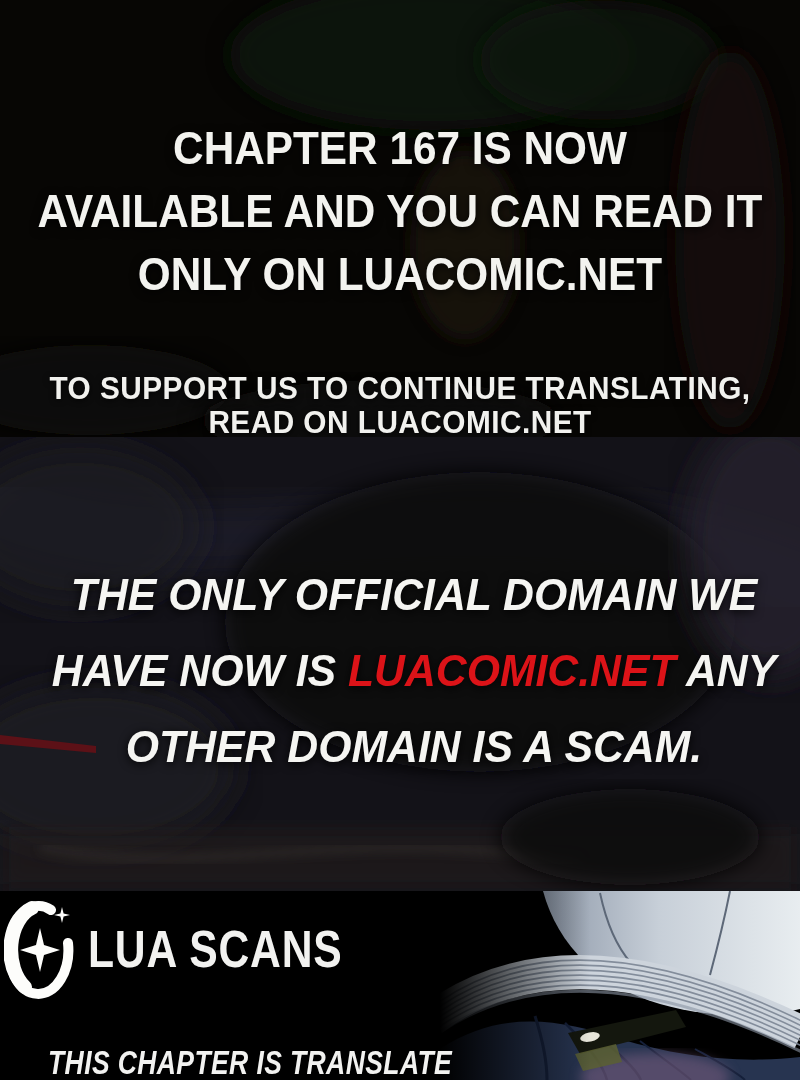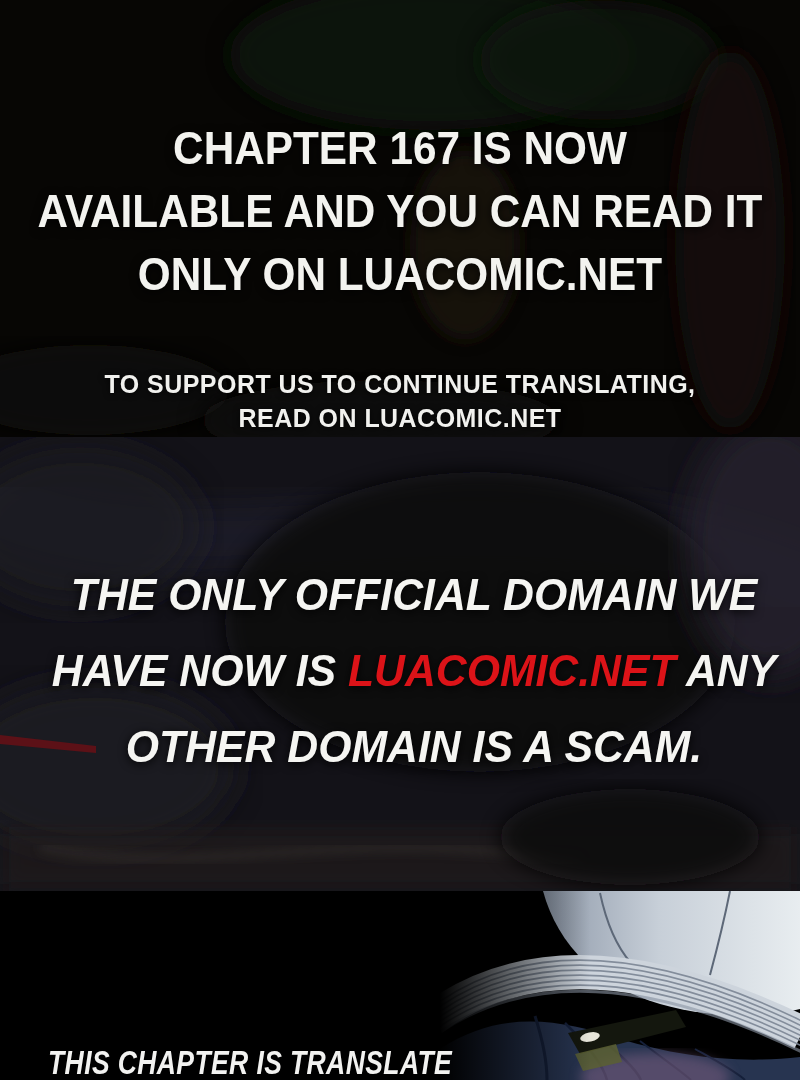--- a/index.html
+++ b/index.html
@@ -18,21 +18,21 @@
   .headline {
     position:absolute; top:86px; left:0; width:100%;
     text-align:center; color:#f3f3ef; font-weight:bold;
     font-size:46px; line-height:63px; letter-spacing:0;
     text-shadow:0 2px 10px rgba(0,0,0,.85);
   }
   .headline .hl { display:block; transform:scaleX(.92); transform-origin:center; white-space:nowrap; }
   .support {
     position:absolute; top:341px; left:0; width:100%;
     text-align:center; color:#f1f1ee; font-weight:bold;
-    font-size:26px; line-height:34px; letter-spacing:.5px;
+    font-size:31px; line-height:34px; letter-spacing:.5px;
     text-shadow:0 1px 6px rgba(0,0,0,.85);
   }
   .support .sl { display:block; transform:scaleX(.96); transform-origin:center; white-space:nowrap; }
 
   
   .announce {
     position:absolute; top:120px; left:0; width:100%;
     text-align:center; color:#f5f5f2; font-weight:bold; font-style:italic;
     font-size:45px; line-height:76px;
     text-shadow:0 2px 10px rgba(0,0,0,.9);
@@ -165,17 +165,28 @@
         <path d="M-8,126 C70,68 185,54 362,140"></path>
         <path d="M-8,131 C70,73 185,59 362,145"></path>
         <path d="M-8,136 C70,78 185,64 362,150"></path>
         <path d="M-8,141 C70,83 185,69 362,155"></path>
       </g>
       <path d="M-8,147 C70,89 185,75 362,161" stroke="#8b94a3" stroke-width="3" fill="none" opacity=".6"></path>
 
       <rect x="0" y="0" width="150" height="189" fill="url(#fadeL)"></rect>
     </svg>
 
+    <div class="brand-row">
+      <div class="logo-wrap">
+        <svg width="72" height="102" viewBox="0 0 72 102">
+          <path d="M47,13 A30,44 0 1 0 64,46" stroke="#fdfdfb" stroke-width="10" fill="none" stroke-linecap="round"></path>
+          <path d="M28,11 A30,44 0 0 0 21,90" stroke="#fdfdfb" stroke-width="14" fill="none" stroke-linecap="round"></path>
+          <path d="M36,31 L40,48 L56,53 L40,58 L36,75 L32,58 L16,53 L32,48 Z" fill="#fdfdfb"></path>
+          <path d="M58,10 L59.6,16.4 L66,18 L59.6,19.6 L58,26 L56.4,19.6 L50,18 L56.4,16.4 Z" fill="#fdfdfb"></path>
+        </svg>
+      </div>
+      <div class="brand-text">LUA SCANS</div>
+    </div>
 
     <div class="footer-text">THIS CHAPTER IS TRANSLATE</div>
   </section>
 
 </div>
 
 </body></html>

